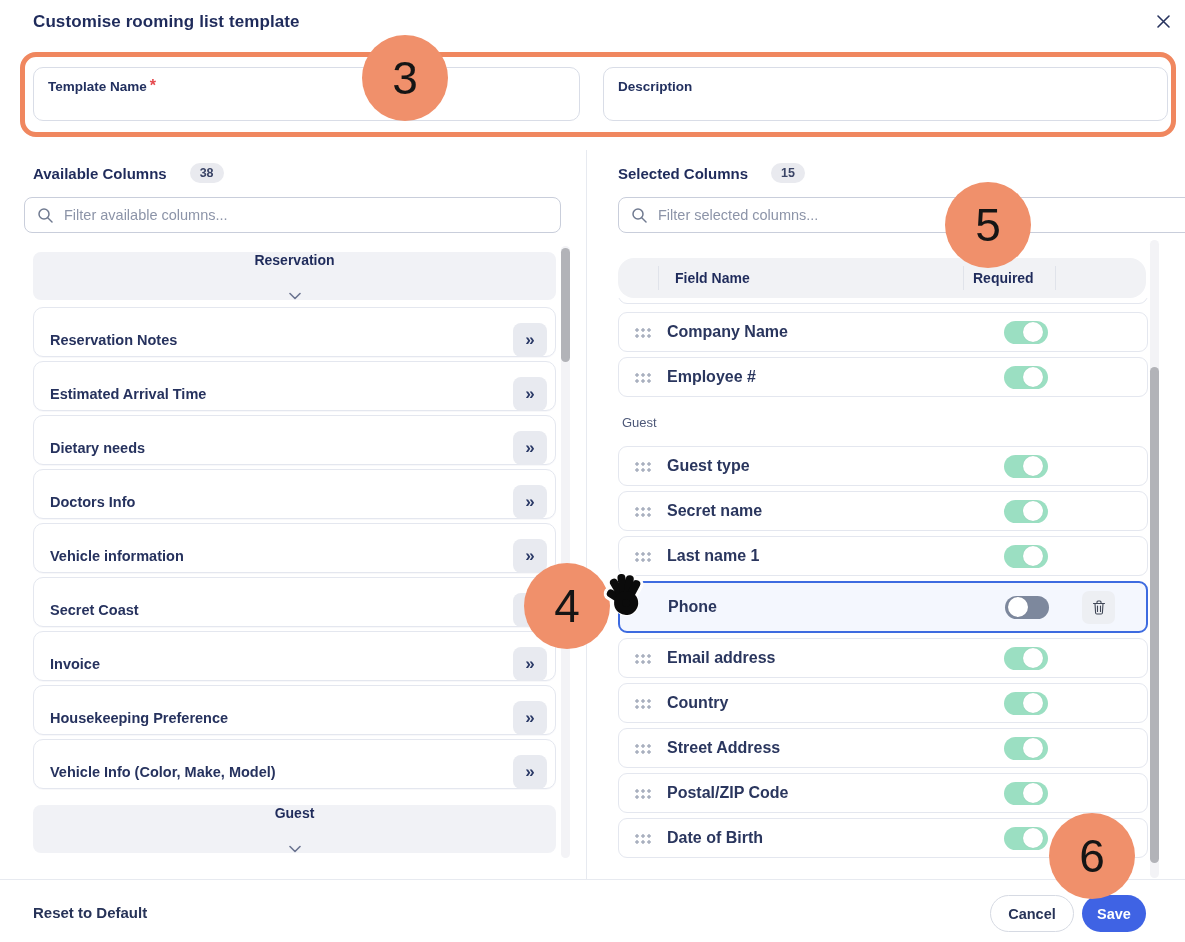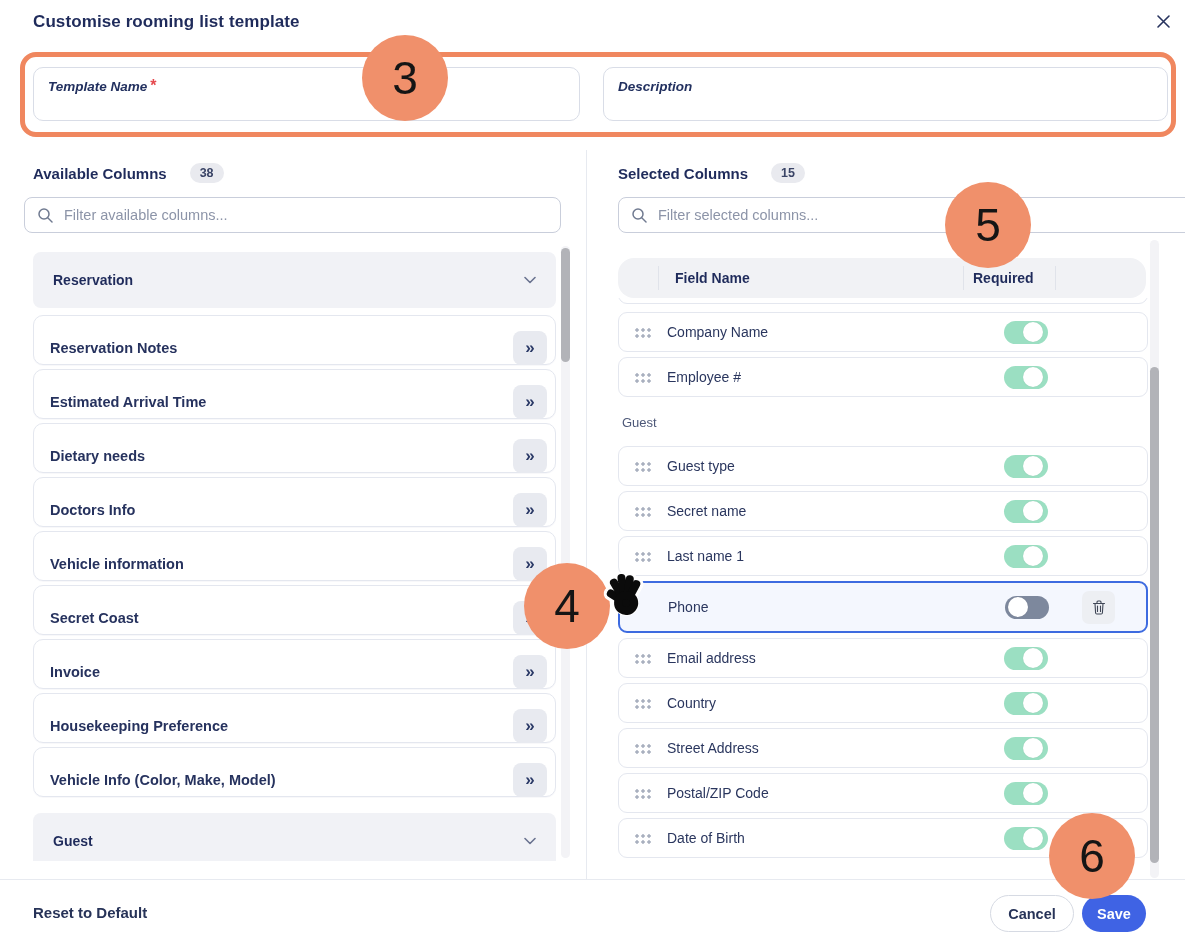--- a/index.html
+++ b/index.html
@@ -9,35 +9,35 @@
   }
   .abs{position:absolute;}
   
   .modal-title{left:33px;top:12px;font-size:17px;font-weight:700;color:#1F2B5B;letter-spacing:.1px;}
   .close-btn{left:1150px;top:8px;width:26px;height:26px;display:flex;align-items:center;justify-content:center;cursor:pointer;}
   
   .anno-rect{left:20px;top:52px;width:1156px;height:85px;border:5px solid #F0875F;border-radius:16px;box-sizing:border-box;}
   .text-field{background:#fff;border:1px solid #D9DDE7;border-radius:10px;box-sizing:border-box;height:54px;padding:9px 14px;}
   .tf-template{left:33px;top:67px;width:547px;}
   .tf-desc{left:603px;top:67px;width:565px;}
-  .tf-label{font-size:13.5px;font-weight:700;color:#22305F;font-style:italic;}
+  .tf-label{font-size:13.5px;font-weight:700;color:#22305F;}
   .req-star{color:#E5484D;font-weight:700;margin-left:3px;}
   
   .panel-title{font-size:15px;font-weight:700;color:#1F2B5B;display:flex;align-items:center;gap:23px;justify-content:flex-end;}
   .pt-left{left:33px;top:163px;}
   .pt-right{left:618px;top:163px;}
   .count-badge{background:#E9EAEF;color:#3A4466;font-size:12.5px;font-weight:600;border-radius:12px;padding:3px 10px;}
   .filter{background:#fff;border:1px solid #C9CEDB;border-radius:8px;box-sizing:border-box;height:36px;display:flex;align-items:center;gap:9px;padding:0 12px;}
   .f-left{left:24px;top:197px;width:537px;}
   .f-right{left:618px;top:197px;width:578px;}
   .filter input{border:none;outline:none;flex:1;font-size:14.5px;font-family:inherit;color:#2A365E;background:transparent;}
   .filter input::placeholder{color:#8C94A8;}
   
   .left-list{left:33px;top:245px;width:523px;height:616px;overflow:hidden;}
-  .group-header{background:#F1F2F6;border-radius:8px;height:56px;display:flex;align-items:center;justify-content:space-between;padding:0 20px;box-sizing:border-box;}
+  .group-header{background:#F1F2F6;border-radius:8px;height:48px;display:flex;align-items:center;justify-content:space-between;padding:0 28px;box-sizing:border-box;flex-direction:column;}
   .group-header .gh-label{font-size:14px;font-weight:700;color:#1F2B5B;}
   .avail-item{background:#fff;border:1px solid #E4E7EF;border-radius:10px;height:50px;display:flex;align-items:center;justify-content:space-between;padding:16px 8px 0 16px;box-sizing:border-box;margin-bottom:4px;box-shadow:0 1px 1px rgba(30,42,90,.03);}
   .avail-item .ai-label{font-size:14.5px;font-weight:600;color:#26325E;}
   .move-btn{width:34px;height:34px;border-radius:8px;background:#E8EAF0;display:flex;align-items:center;justify-content:center;font-size:17px;font-weight:700;color:#2B3A67;cursor:pointer;}
   .gh-res{margin-top:7px;margin-bottom:7px;}
   .gh-guest{margin-top:16px;margin-bottom:8px;}
   
   .vscroll{width:9px;border-radius:5px;background:#F3F3F6;}
   .sb-left{left:561px;top:246px;height:612px;}
   .sb-right{left:1150px;top:240px;height:638px;}
@@ -50,21 +50,21 @@
   .th-field{width:305px;border-left:1px solid #E0E3EA;padding-left:16px;}
   .th-req{width:92px;border-left:1px solid #E0E3EA;padding-left:9px;}
   .th-actions{width:91px;border-left:1px solid #E0E3EA;}
   .rows-region{left:618px;top:298px;width:530px;height:562px;overflow:hidden;z-index:1;}
   .sel-row{position:relative;background:#fff;border:1px solid #E4E7EF;border-radius:9px;height:40px;box-sizing:border-box;margin-bottom:5px;display:flex;align-items:center;}
   .sel-row.sliver{margin-top:-34px;margin-bottom:8px;}
   .sel-row.highlight{height:52px;background:#F4F7FE;border:2px solid #3D6BE0;}
   .drag-dots{width:18px;height:11px;margin-left:15px;
     background:radial-gradient(circle 1.6px at 3px 3px,#A9B0BF 1.5px,transparent 1.8px);
     background-size:6px 6px;}
-  .row-label{position:absolute;left:48px;font-size:14px;font-weight:400;color:#2A365E;}
+  .row-label{position:absolute;left:48px;font-size:16px;font-weight:700;color:#2A365E;}
   .toggle{position:absolute;left:385px;width:44px;height:23px;border-radius:12px;cursor:pointer;}
   .toggle.on{background:#9BDFC2;}
   .toggle.off{background:#7D889D;}
   .toggle .knob{position:absolute;top:1.5px;width:20px;height:20px;border-radius:50%;background:#fff;box-shadow:0 0 1px rgba(0,0,0,.15);}
   .toggle.on .knob{right:5px;}
   .toggle.off .knob{left:3px;}
   .trash-btn{position:absolute;left:462px;width:33px;height:33px;border-radius:7px;background:#EDEFF3;display:flex;align-items:center;justify-content:center;cursor:pointer;}
   .section-label{font-size:13px;font-weight:500;color:#4D5878;margin:18px 0 15px 4px;height:16px;}
   
   .footer-divider{left:0;top:879px;width:1185px;height:1px;background:#E7EAF0;}

